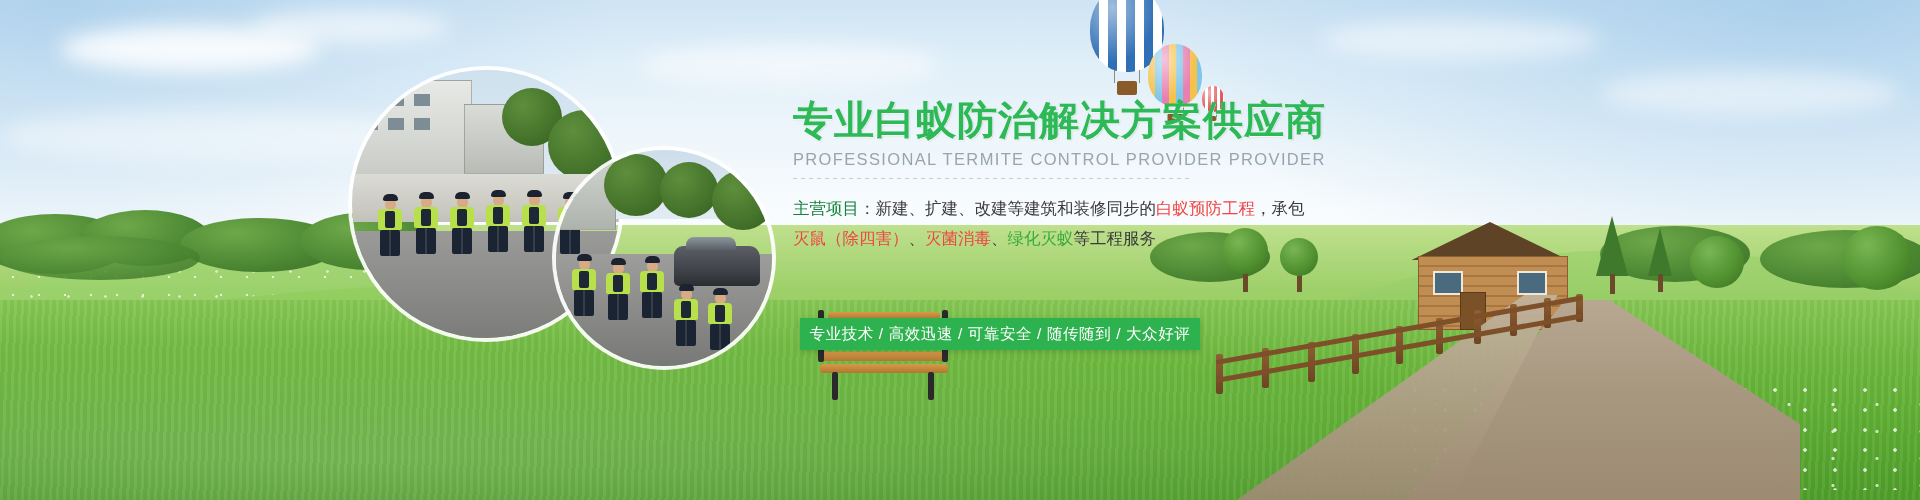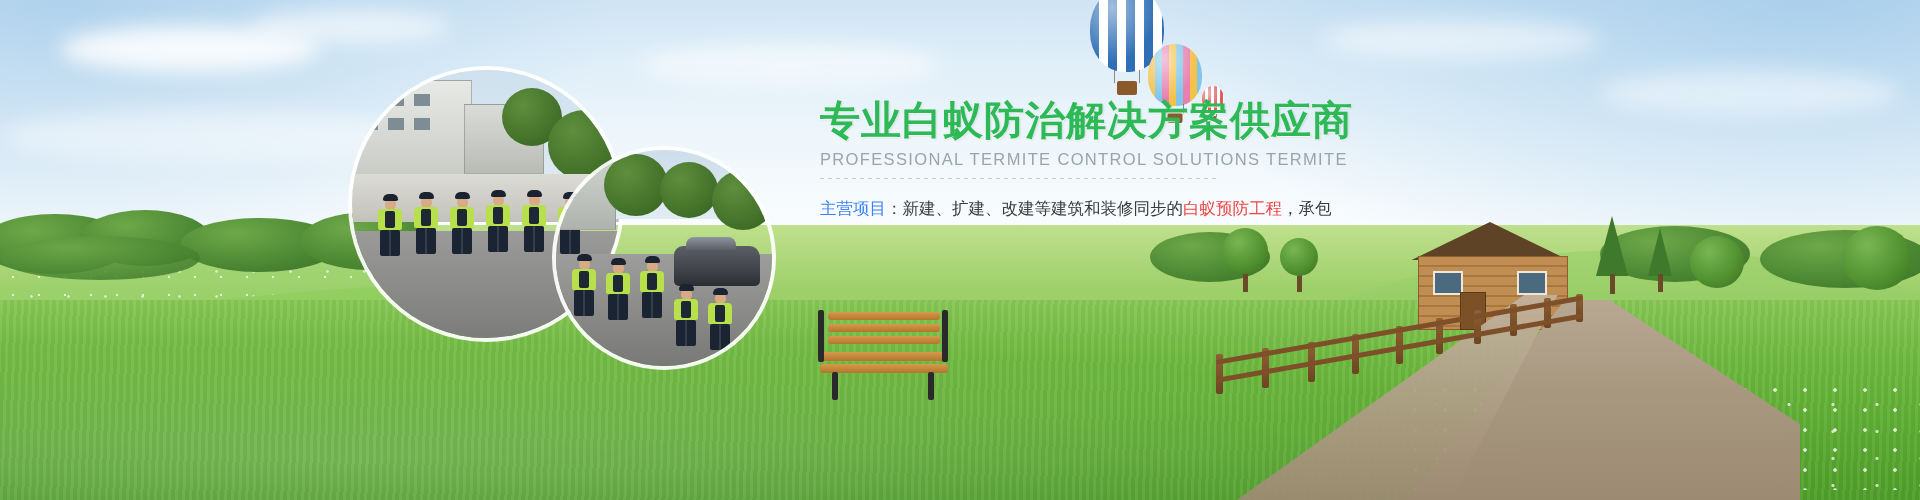--- a/index.html
+++ b/index.html
@@ -211,42 +211,42 @@
   .officer .vest::before{ content:""; position:absolute; left:7px; top:2px; width:10px; height:17px;
                    background:#1e2736; border-radius:2px; }
   .officer .legs { width:20px; height:26px; background:#1b2433; margin:0 auto; border-radius:2px; }
   .officer .legs::after{ content:""; display:block; margin:0 auto; width:2px; height:26px; background:rgba(255,255,255,.12); }
   .car { position:absolute; border-radius:9px 11px 5px 5px;
          background:linear-gradient(180deg,#5c6066 0%,#3b3f45 70%,#2a2d31 100%); }
   .car::before{ content:""; position:absolute; left:14%; top:-9px; width:58%; height:13px;
          border-radius:8px 8px 0 0; background:linear-gradient(180deg,#8e959d,#5b6068); }
 
   
-  .copy { position:absolute; left:820px; top:98px; width:1000px; }
+  .copy { position:absolute; left:793px; top:98px; width:1000px; }
   .headline {
     font-family:"Liberation Sans","DejaVu Sans",sans-serif;
     font-size:40px; font-weight:700; letter-spacing:1px; line-height:1.12;
     color:#2cb956;
     text-shadow:0 1px 0 rgba(255,255,255,.8), 1px 1px 2px rgba(0,0,0,.12);
   }
   .subhead {
     margin-top:7px;
     font-family:"Liberation Sans", sans-serif;
     font-size:16.5px; letter-spacing:1.35px; color:#9aa4ac; white-space:nowrap;
   }
   .divider {
     margin-top:9px; width:400px; height:1px;
     background:repeating-linear-gradient(90deg,#c8cfd4 0 4px, rgba(0,0,0,0) 4px 8px);
   }
   .para {
     margin-top:14px; width:420px;
     font-family:"Liberation Sans","DejaVu Sans",sans-serif;
     font-size:16.5px; line-height:30px; color:#3b3b3b;
   }
-  .para .k-red    { color:#3b82f6; }
+  .para .k-red    { color:#15803d; }
   .para .k-orange { color:#ef4444; }
   .para .k-green  { color:#37aa3a; }
 
   .cta {
     position:absolute; left:800px; top:318px;
     width:400px; height:32px;
     background:#2eb14f;
     display:flex; align-items:center; justify-content:center;
     color:#ffffff; font-size:15.5px; letter-spacing:.6px;
     font-family:"Liberation Sans","DejaVu Sans",sans-serif;
@@ -480,23 +480,25 @@
           <div class="vest"></div>
           <div class="legs"></div>
         </div>
     </div>
   </div>
 
   <div class="copy">
 
     <div class="headline nowrap">专业白蚁防治解决方案供应商</div>
 
-    <div class="subhead">PROFESSIONAL TERMITE CONTROL SOLUTIONS TERMITE</div>
+    <div class="subhead">PROFESSIONAL TERMITE CONTROL PROVIDER PROVIDER</div>
 
     <div class="divider"></div>
 
     <div class="para">
       <div class="nowrap"><span class="k-red">主营项目</span><span>：新建、扩建、改建等建筑和装修同步的</span><span class="k-orange">白蚁预防工程</span><span>，承包</span></div>
+      <div class="nowrap"><span class="k-orange">灭鼠（除四害）</span><span>、</span><span class="k-orange">灭菌消毒</span><span>、</span><span class="k-green">绿化灭蚁</span><span>等工程服务</span></div>
     </div>
   </div>
 
+  <div class="cta">专业技术 / 高效迅速 / 可靠安全 / 随传随到 / 大众好评</div>
 
 </div>
 
 </body></html>

